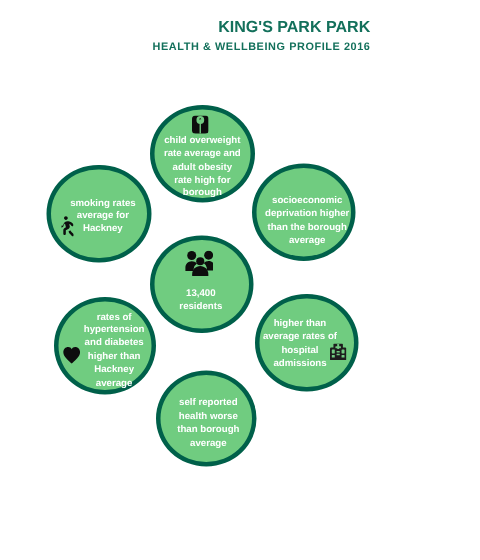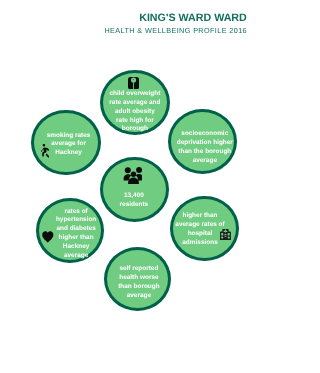--- a/index.html
+++ b/index.html
@@ -4,21 +4,21 @@
 <style>
   html,body{margin:0;padding:0;}
   *{-webkit-font-smoothing:antialiased;text-rendering:geometricPrecision;}
   body{width:264px;height:373px;background:#ffffff;
        font-family:"Liberation Sans",sans-serif;overflow:hidden;position:relative;}
   #page{position:absolute;left:0;top:0;width:264px;height:373px;background:#fff;}
 
   .title-block{position:absolute;left:0;top:0;width:264px;height:40px;}
   .t1{position:absolute;right:17.2px;top:12.6px;font-size:10.7px;font-weight:bold;
       color:#13705B;line-height:11px;white-space:nowrap;}
-  .t2{position:absolute;right:17.0px;top:27.3px;font-size:7.25px;font-weight:normal;
+  .t2{position:absolute;right:17.0px;top:27.3px;font-size:7.25px;font-weight:bold;
       color:#13705B;line-height:8px;white-space:nowrap;letter-spacing:0.39px;}
 
   .bubble{position:absolute;border-radius:50%;background:#70cc80;
           border:3.2px solid #00604a;box-sizing:border-box;}
   .btxt{position:absolute;color:#ffffff;font-weight:bold;text-align:center;
         font-size:6.45px;line-height:8.88px;white-space:nowrap;}
   .ctxt{position:absolute;color:#ffffff;font-weight:bold;text-align:center;
         font-size:6.45px;line-height:8.4px;white-space:nowrap;}
   .icon{position:absolute;line-height:0;}
   .icon svg{display:block;}
@@ -48,21 +48,21 @@
   #i-users{left:122.7px; top:167.2px;}
   #i-heart{left:42px;    top:231.3px;}
   #i-hosp {left:219.9px; top:228.6px;}
 </style>
 </head>
 <body>
 
 <div id="page">
 
   <div class="title-block">
-    <div class="t1">KING'S WARD WARD</div>
+    <div class="t1">KING'S PARK PARK</div>
     <div class="t2">HEALTH &amp; WELLBEING PROFILE 2016</div>
   </div>
 
   <div class="bubble" id="b-child">
   </div>
 
   <div class="bubble" id="b-smoking">
   </div>
 
   <div class="bubble" id="b-socio">

